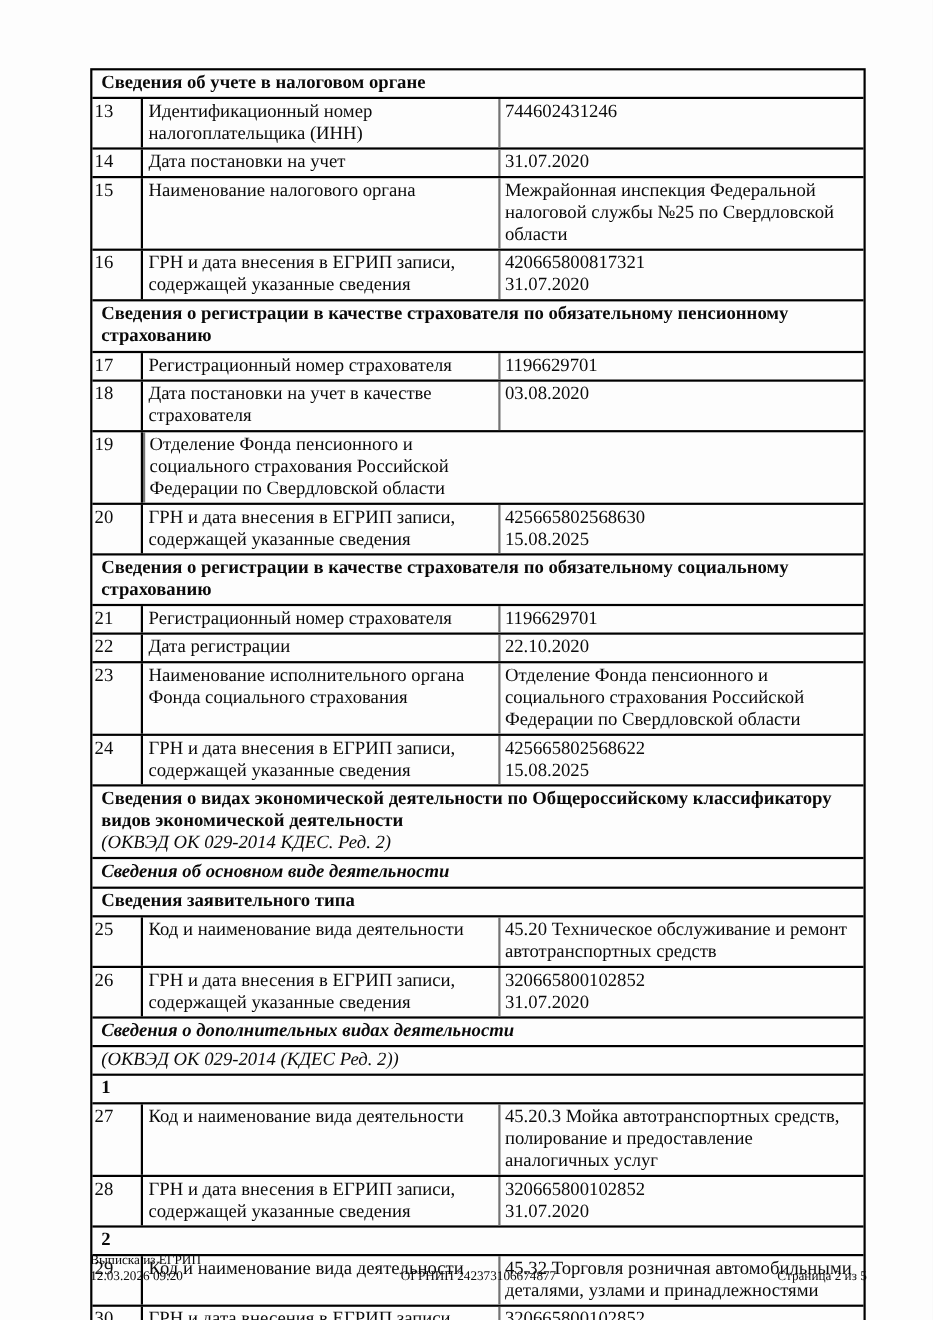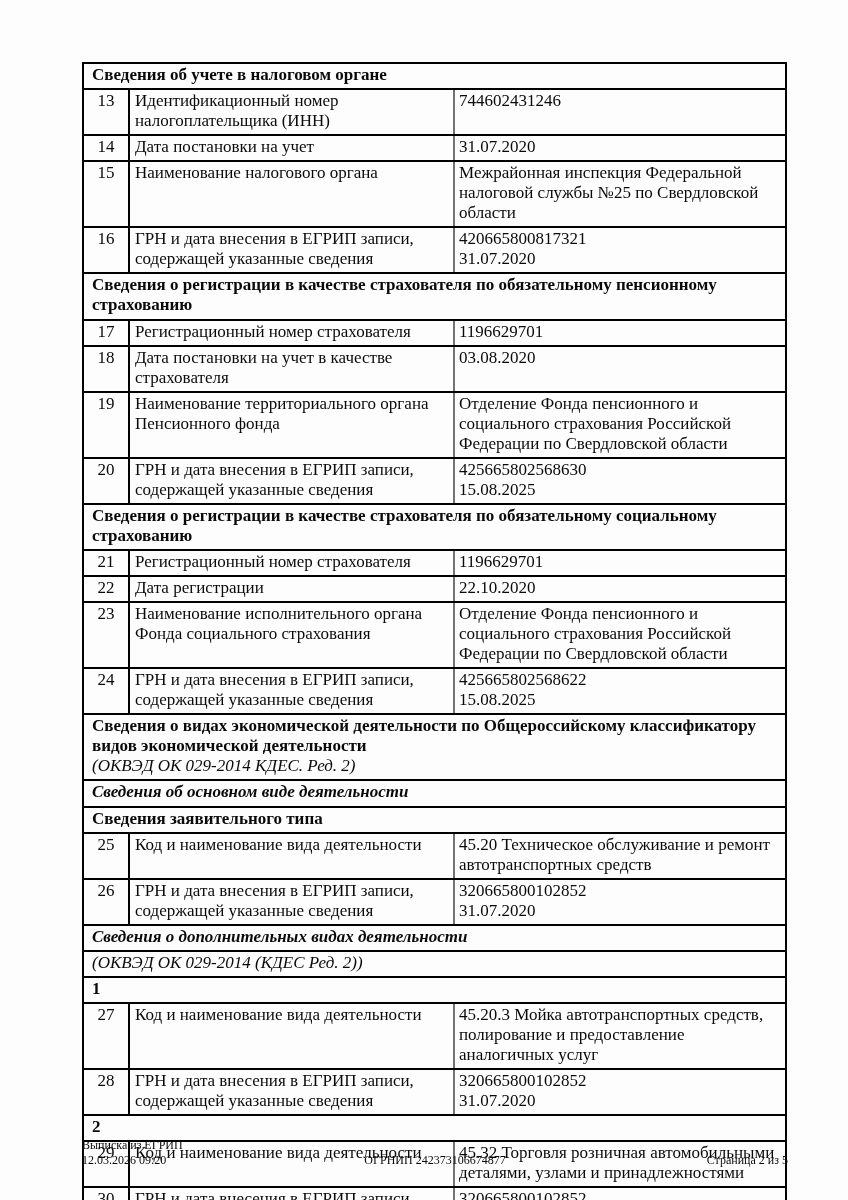--- a/index.html
+++ b/index.html
@@ -20,21 +20,21 @@
     box-sizing:border-box;
     font-size:17px;
     line-height:1.18;
   }
   .trow { display:grid; grid-template-columns:46px 323px 1fr; min-height:20px; }
   .trow + .trow, .sec-row + .trow, .trow + .sec-row, .sec-row + .sec-row { border-top:2px solid #000; }
   .sec-row { display:block; text-align:left; padding:1px 8px 3px; }
   .sec-row.bold { font-weight:bold; }
   .sec-row.bold-italic { font-weight:bold; font-style:italic; }
   .sec-row.italic { font-style:italic; }
-  .c-num { text-align:center; padding:1px 2px 3px; border-right:2px solid #000; }
+  .c-num { text-align:left; padding:1px 2px 3px; border-right:2px solid #000; }
   .c-label { padding:1px 4px 3px 5px; }
   .c-value { border-left:2px solid #737373; padding:1px 4px 3px 4px; }
   .pre { white-space:pre-line; }
   .sec-line-italic { font-style:italic; font-weight:normal; }
   .footer {
     position:absolute;
     left:82px; right:60px; top:1138px;
     font-size:12px; line-height:15px;
   }
   .footer-left { position:absolute; left:0; top:0; }
@@ -84,22 +84,20 @@
       <div class="c-value pre">1196629701</div>
     </div>
     <div class="trow">
       <div class="c-num">18</div>
       <div class="c-label pre">Дата постановки на учет в качестве
 страхователя</div>
       <div class="c-value pre">03.08.2020</div>
     </div>
     <div class="trow">
       <div class="c-num">19</div>
-      <div class="c-label pre">Наименование территориального органа
-Пенсионного фонда</div>
       <div class="c-value pre">Отделение Фонда пенсионного и
 социального страхования Российской
 Федерации по Свердловской области</div>
     </div>
     <div class="trow">
       <div class="c-num">20</div>
       <div class="c-label pre">ГРН и дата внесения в ЕГРИП записи,
 содержащей указанные сведения</div>
       <div class="c-value pre">425665802568630
 15.08.2025</div>

